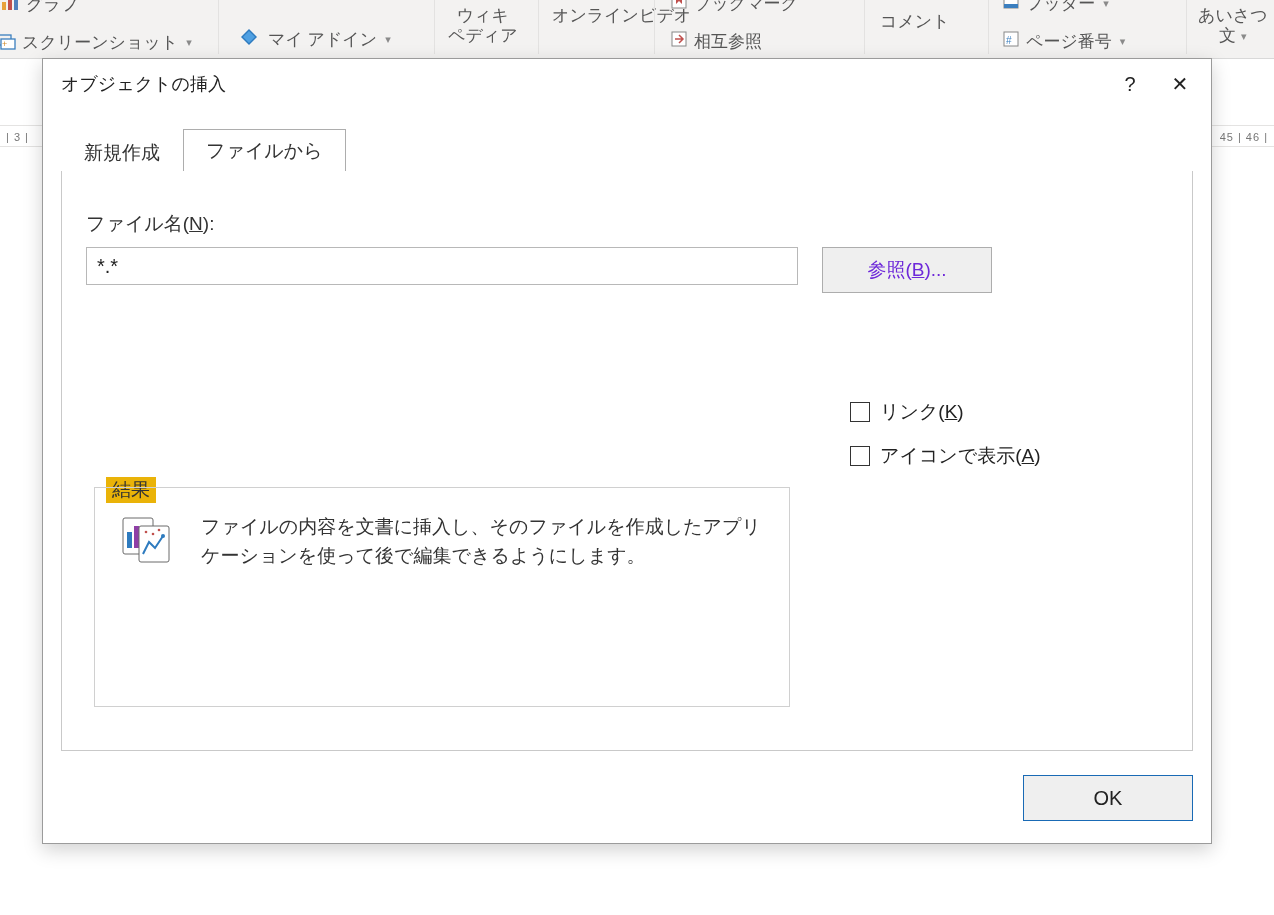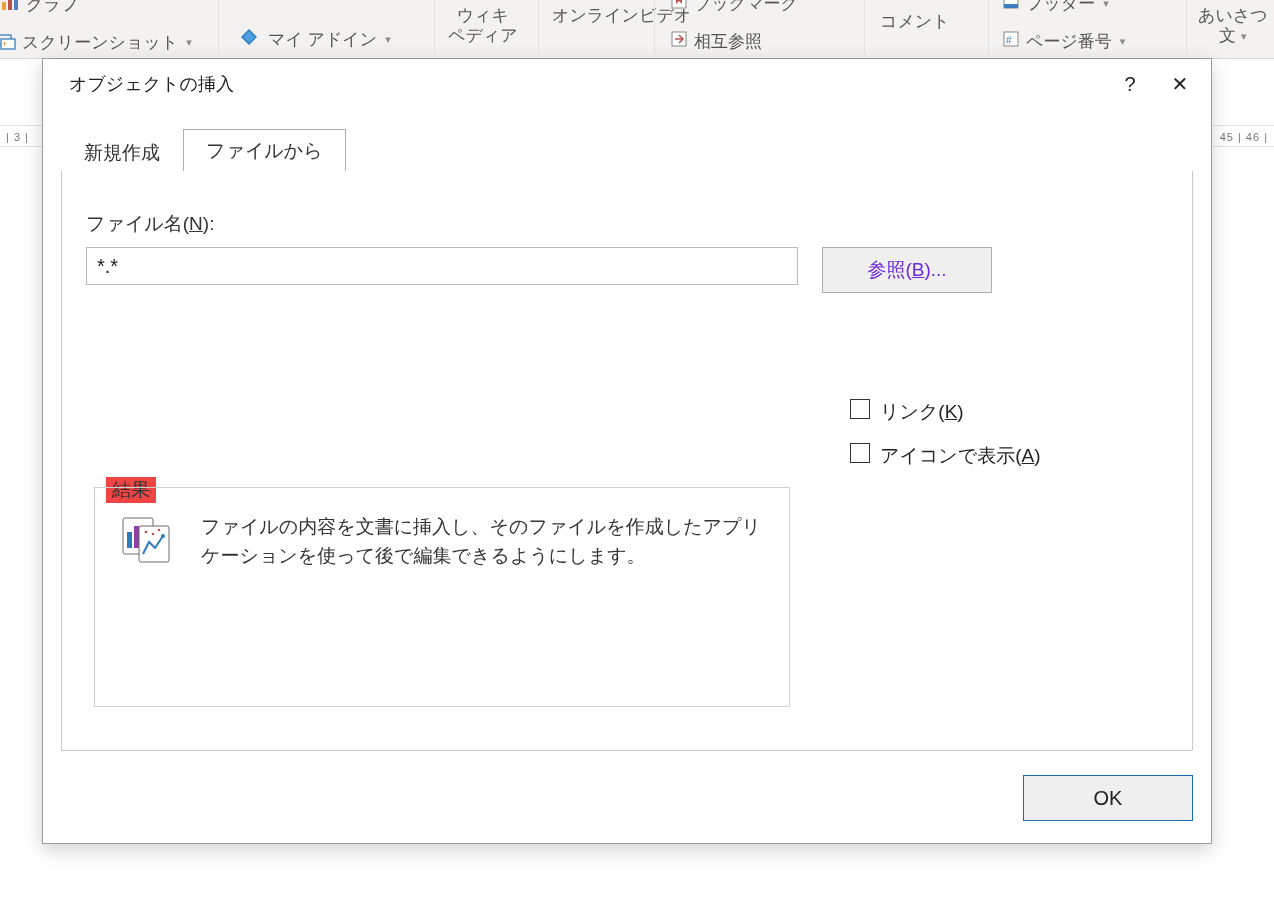--- a/index.html
+++ b/index.html
@@ -36,21 +36,21 @@
     position:absolute;left:0;top:147px;width:1274px;height:768px;background:#ffffff;
   }
   
   .dialog{
     position:absolute;left:42px;top:58px;width:1168px;height:784px;
     background:#ffffff;border:1px solid #9b9b9b;
     box-shadow:0 6px 18px rgba(0,0,0,.18);
   }
   .titlebar{
     height:50px;display:flex;align-items:center;justify-content:space-between;
-    padding:0 6px 0 26px;font-size:18px;color:#222;
+    padding:0 6px 0 18px;font-size:18px;color:#222;
   }
   .titlebar .right{display:flex;align-items:center;gap:0;}
   .titlebar .tb-btn{
     width:50px;height:50px;display:flex;align-items:center;justify-content:center;
     font-size:20px;color:#222;cursor:default;
   }
   
   .tabs{
     position:absolute;left:18px;top:70px;display:flex;height:42px;
     border-bottom:1px solid #c9c9c9;width:1132px;
@@ -72,30 +72,30 @@
   .file-row{display:flex;align-items:stretch;gap:24px;margin-top:10px;}
   .textfield{
     flex:0 0 712px;height:38px;border:1px solid var(--field-border);
     padding:4px 10px;font-size:20px;box-sizing:border-box;background:#fff;color:#222;
   }
   .browse-btn{
     width:168px;height:44px;background:var(--btn-bg);border:1px solid var(--btn-border);
     font-size:19px;color:#6d28d9;display:flex;align-items:center;justify-content:center;
   }
   .checks{position:absolute;left:788px;top:228px;display:flex;flex-direction:column;gap:18px;font-size:19px;color:#222;}
-  .chk{display:flex;gap:10px;}
+  .chk{display:flex;align-items:center;gap:10px;}
   .chk .box{
     width:18px;height:18px;border:1.5px solid #333;background:#fff;display:inline-block;
   }
   
   .fieldset{
     position:absolute;left:32px;top:316px;width:696px;height:220px;border:1px solid #d0d0d0;padding:24px;box-sizing:border-box;
   }
   .fieldset-legend{
-    position:absolute;left:44px;top:306px;background:#ef4444;padding:0 6px;font-size:19px;color:#333;
+    position:absolute;left:44px;top:306px;background:#eab308;padding:0 6px;font-size:19px;color:#333;
   }
   .result-row{display:flex;align-items:flex-start;gap:24px;}
   .result-icon{width:58px;height:54px;flex:none;}
   .result-text{font-size:19px;color:#333;line-height:1.55;}
   
   .dlg-buttons{
     position:absolute;right:18px;bottom:22px;display:flex;gap:26px;flex-direction:column;
   }
   .dlg-btn{
     width:168px;height:44px;background:var(--btn-bg);border:1px solid var(--btn-border);

